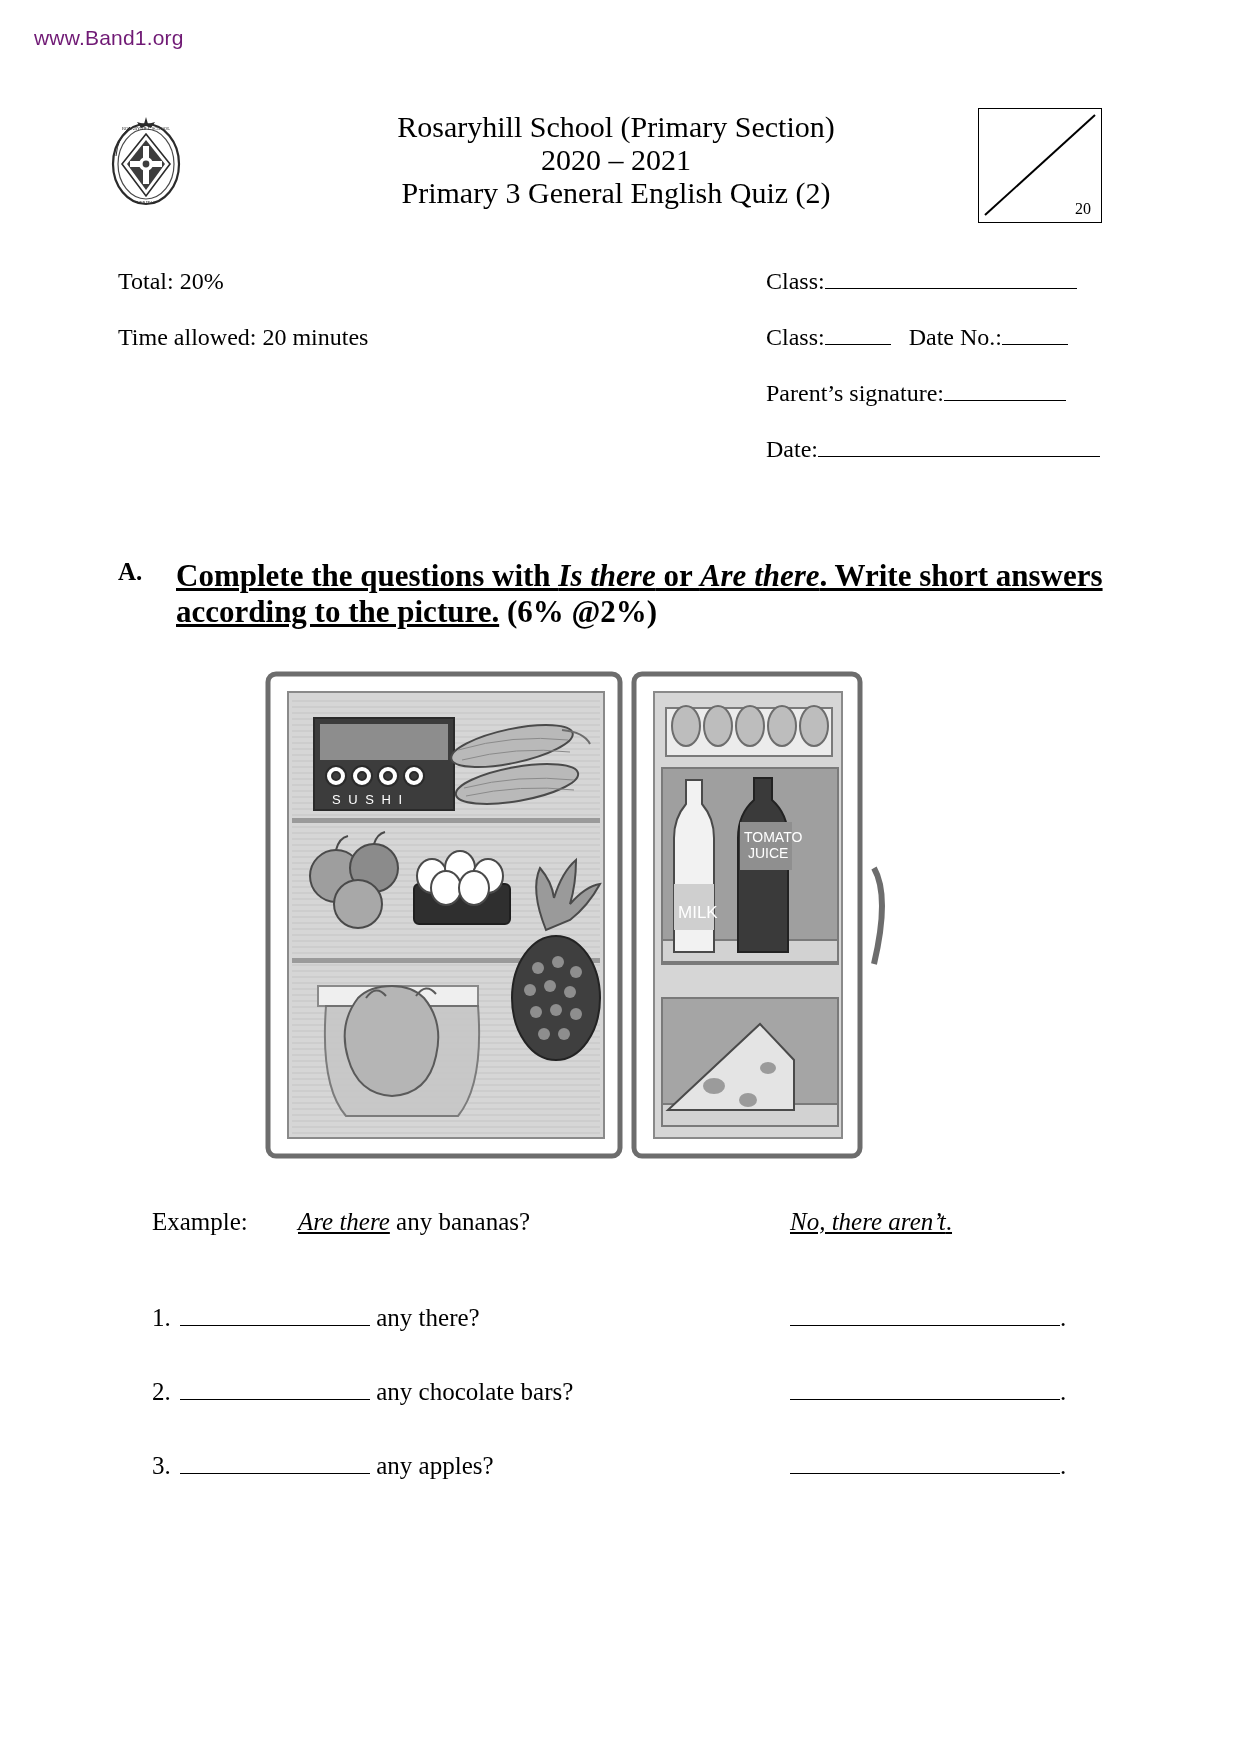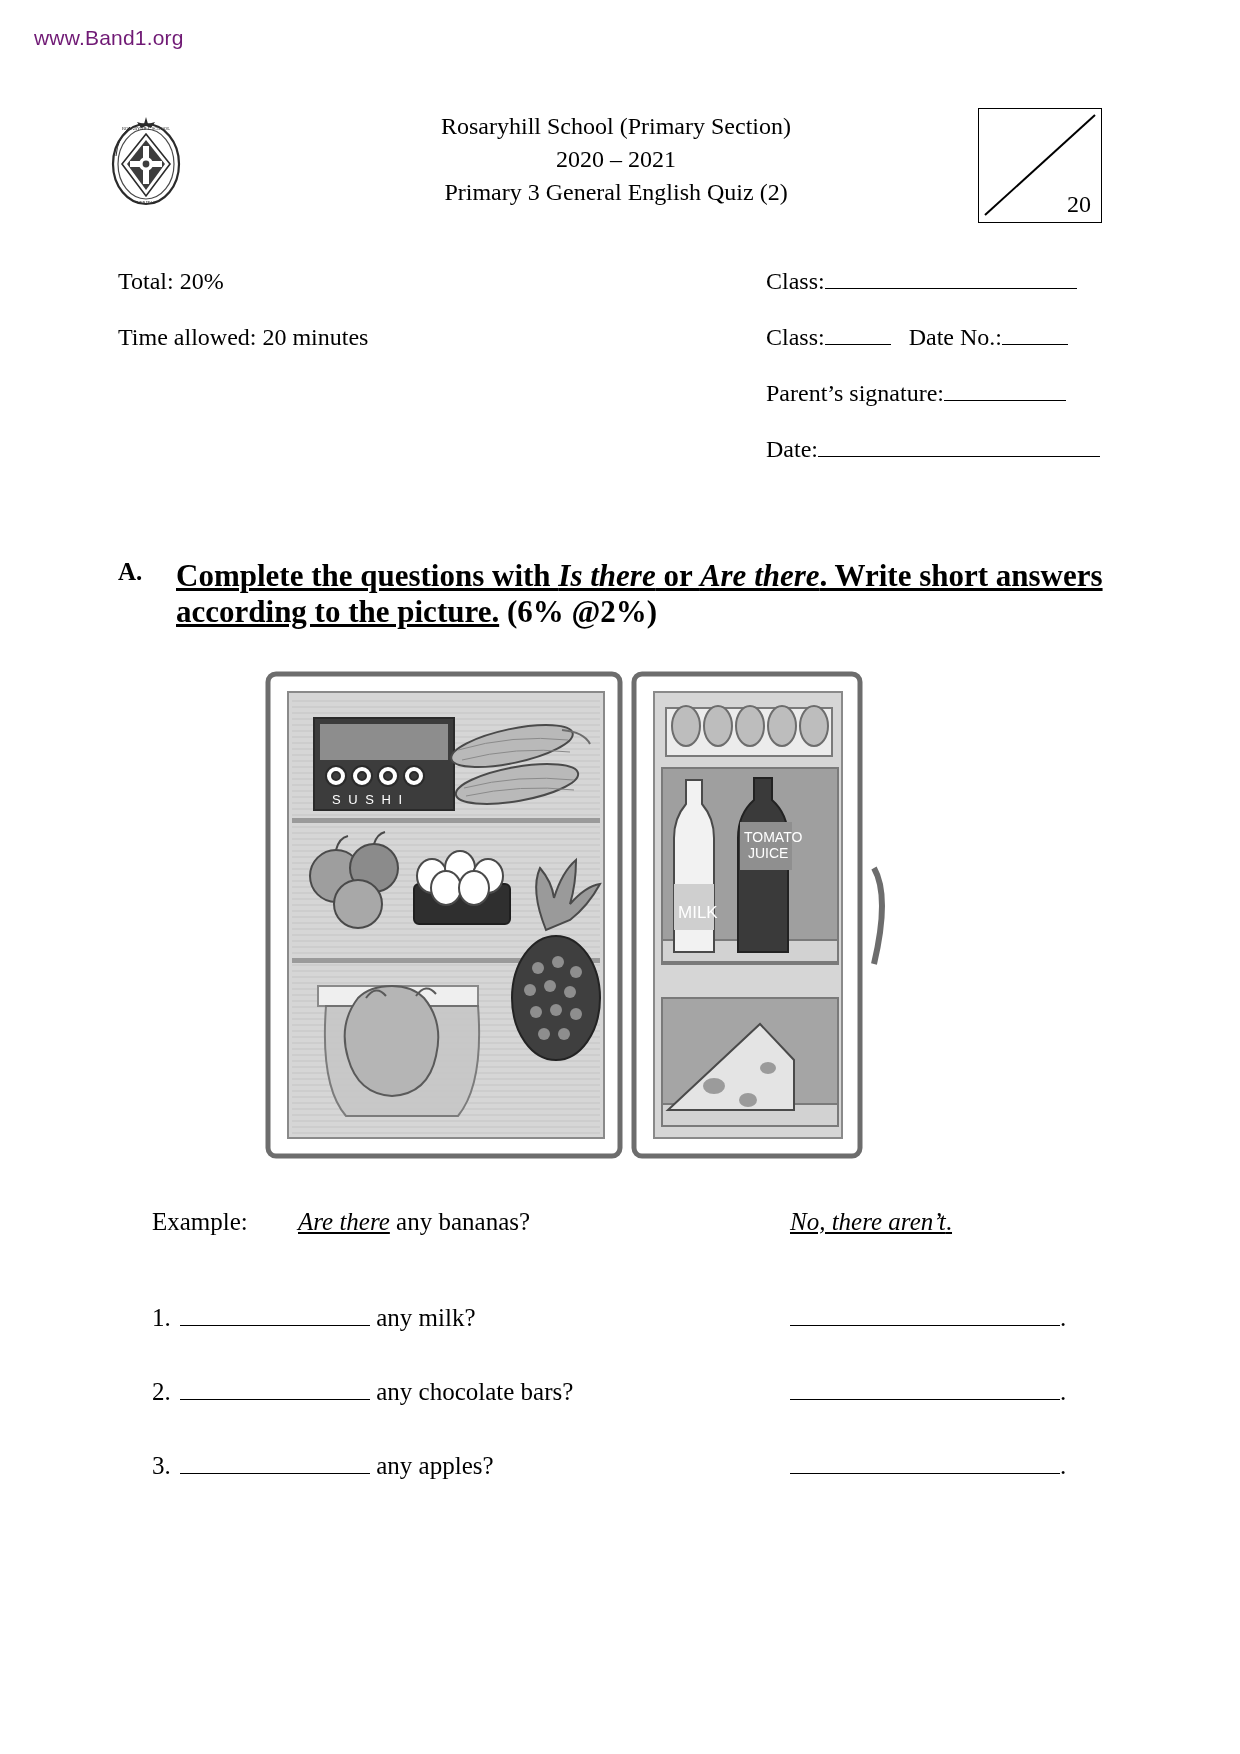--- a/index.html
+++ b/index.html
@@ -40,40 +40,40 @@
     width: 84px;
     height: 102px;
   }
   .crest svg { display:block; }
   .school-block {
     position: absolute;
     left: 250px;
     top: 2px;
     width: 540px;
     text-align: center;
-    font-size: 24px;
+    font-size: 30px;
     line-height: 33px;
   }
   .score-box {
     position: absolute;
     right: 22px;
     top: 0px;
     width: 122px;
     height: 113px;
     border: 1.6px solid #000;
   }
   .score-box .slash {
     position: absolute;
     left: 0; top: 0; width: 100%; height: 100%;
   }
   .score-box .total {
     position: absolute;
     right: 10px;
     bottom: 4px;
-    font-size: 24px;
+    font-size: 16px;
   }
 
   
   .info {
     position: absolute;
     top: 268px;
     left: 118px;
     width: 1006px;
     font-size: 24px;
   }
@@ -380,21 +380,21 @@
   <div class="qrow">
     <span class="exlabel">Example:</span>
     <span class="qtext"><span class="italic-u">Are there</span><span> any bananas?</span></span>
     <span class="ans-ex"><span>No, there aren’t</span><span class="dot">.</span></span>
   </div>
 
   <div style="height:22px"></div>
 
   <div class="qrow">
     <span class="num">1.</span>
-    <span class="qtext2"><span class="blank-q"></span><span> any milk?</span></span>
+    <span class="qtext2"><span class="blank-q"></span><span> any there?</span></span>
     <span class="ans"><span class="blank-a"></span><span>.</span></span>
   </div>
 
   <div class="qrow">
     <span class="num">2.</span>
     <span class="qtext2"><span class="blank-q"></span><span> any chocolate bars?</span></span>
     <span class="ans"><span class="blank-a"></span><span>.</span></span>
   </div>
 
   <div class="qrow">

